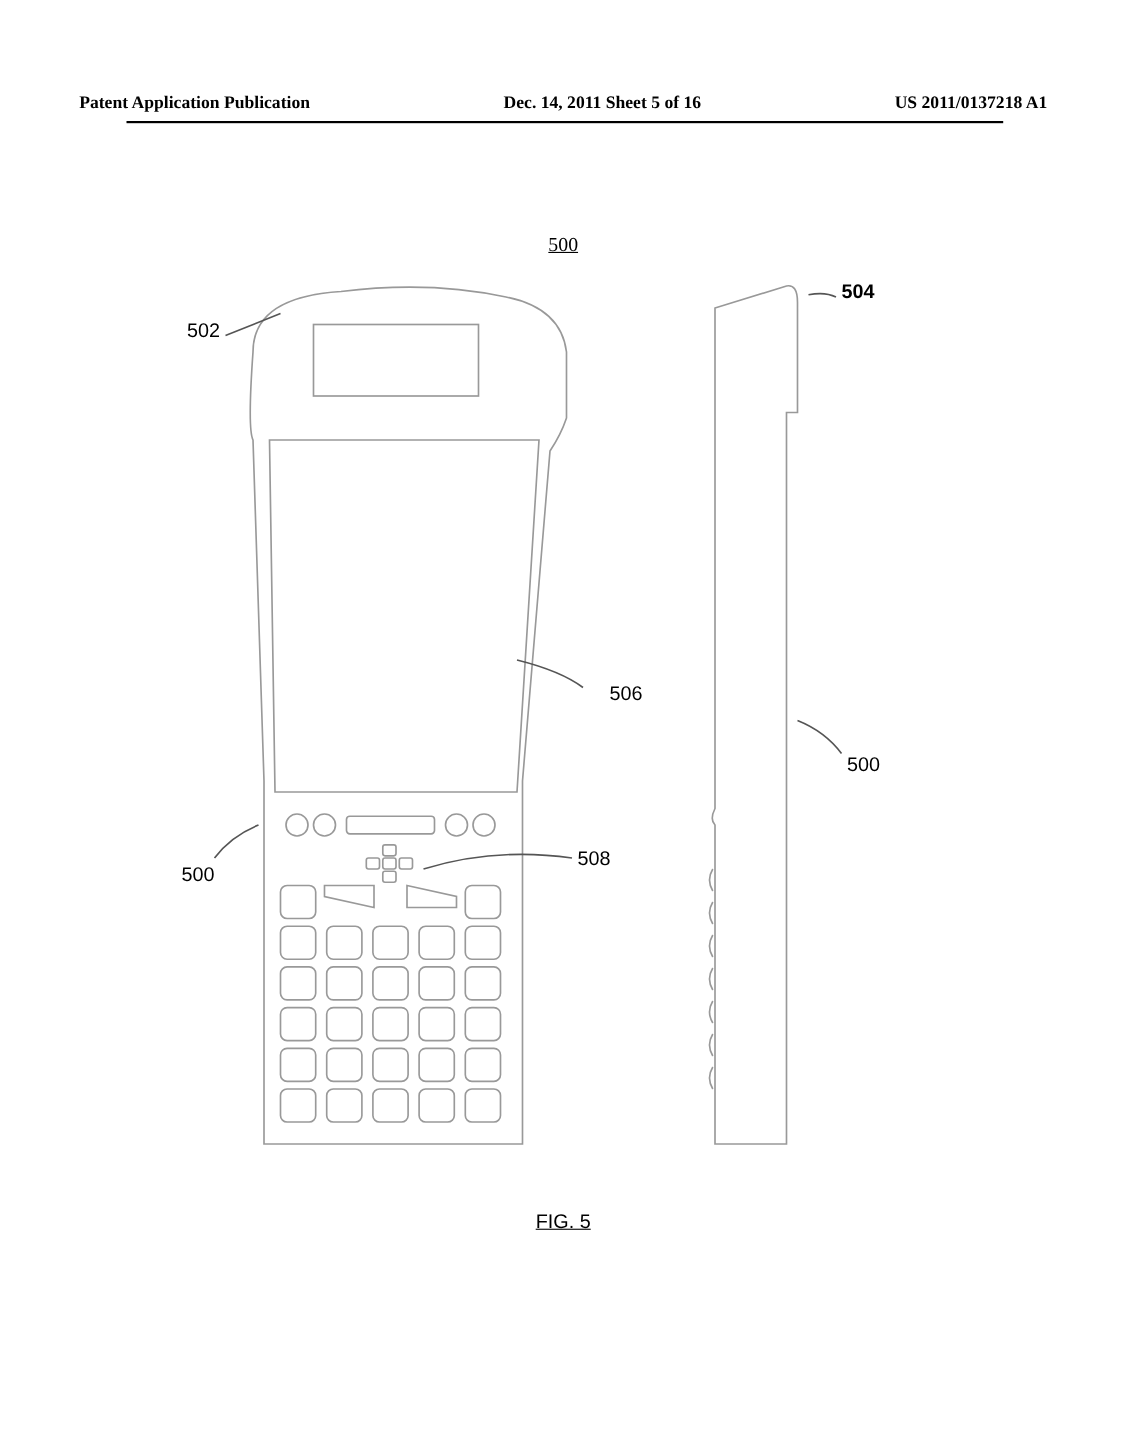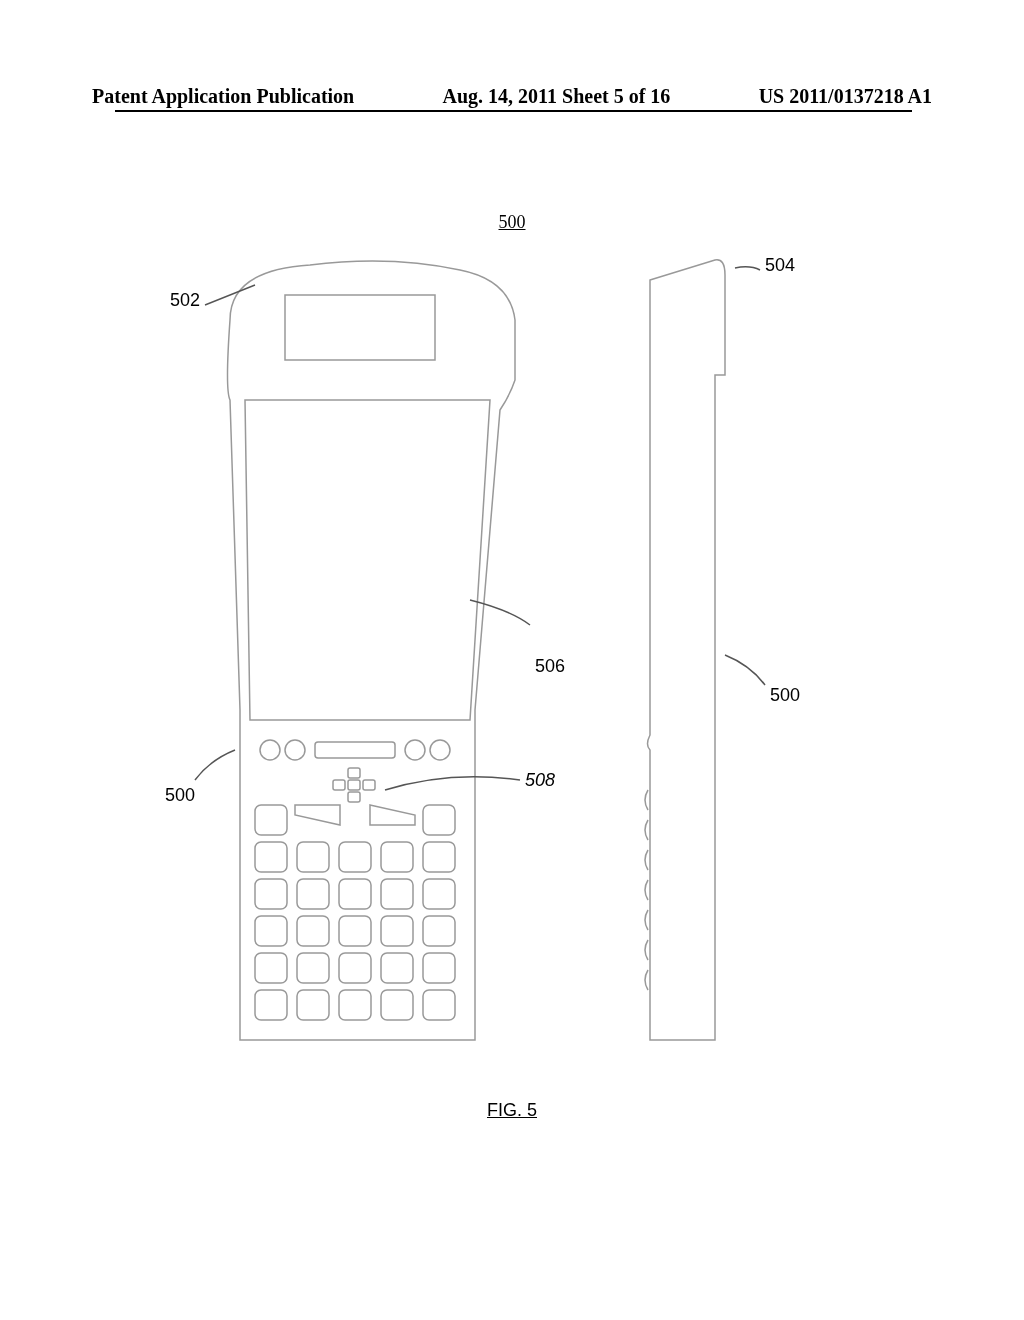--- a/index.html
+++ b/index.html
@@ -10,23 +10,23 @@
       font-family: "Times New Roman", serif;
       position: relative;
     }
     .header {
       position: absolute;
       top: 85px;
       left: 0;
       right: 0;
       display: flex;
       justify-content: space-between;
-      padding: 0 92px;
+      padding: 0 72px;
       font-weight: bold;
-      font-size: 20px;
+      font-size: 16px;
     }
     .header-rule {
       position: absolute;
       top: 110px;
       left: 115px;
       right: 112px;
       border-top: 2px solid #000;
     }
     .figure-title {
       position: absolute;
@@ -56,21 +56,21 @@
       font-size: 18px;
       font-family: Arial, sans-serif;
       text-decoration: underline;
     }
   </style>
 </head>
 <body>
 
 <div class="header">
   <span>Patent Application Publication</span>
-  <span>Aug. 14, 2011  Sheet 5 of 16</span>
+  <span>Dec. 14, 2011  Sheet 5 of 16</span>
   <span>US 2011/0137218 A1</span>
 </div>
 <div class="header-rule"></div>
 
 <div class="figure-title">500</div>
 
 <div class="drawing-area">
   <svg width="700" height="820" viewBox="0 0 700 820">
 
     <g stroke="#999" stroke-width="1.5" fill="none">
@@ -165,20 +165,20 @@
       <path d="M 35 55 L 85 35" stroke="#555"></path>
       <path d="M 565 18 Q 580 15, 590 20" stroke="#555"></path>
       <path d="M 300 350 Q 340 360, 360 375" stroke="#555"></path>
       <path d="M 555 405 Q 580 415, 595 435" stroke="#555"></path>
       <path d="M 65 500 Q 40 510, 25 530" stroke="#555"></path>
       <path d="M 215 540 Q 280 520, 350 530" stroke="#555"></path>
     </g>
   </svg>
   
   <div class="ref-label" style="top:40px; left:0px;text-align:right;">502</div>
-  <div class="ref-label" style="top:5px; left:595px;">504</div>
-  <div class="ref-label" style="top:370px; left:365px;margin-top:36px;">506</div>
+  <div class="ref-label" style="top:5px; left:595px;font-weight:bold;">504</div>
+  <div class="ref-label" style="top:370px; left:384px;">506</div>
   <div class="ref-label" style="top:435px; left:600px;">500</div>
   <div class="ref-label" style="top:535px; left:-5px;">500</div>
-  <div class="ref-label" style="top:520px; left:355px;font-style:italic;">508</div>
+  <div class="ref-label" style="top:520px; left:355px;">508</div>
 </div>
 
 <div class="caption">FIG. 5</div>
 
 </body></html>

